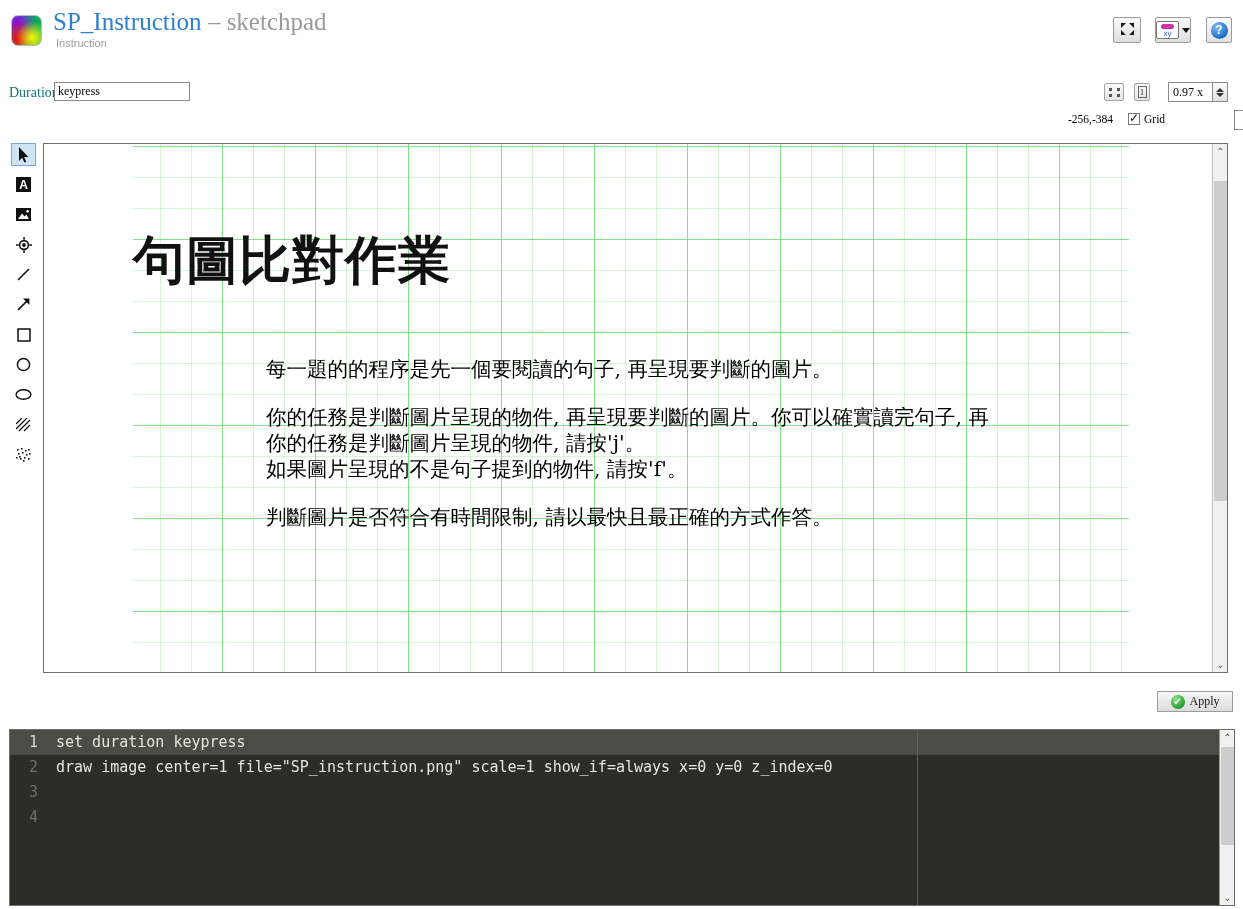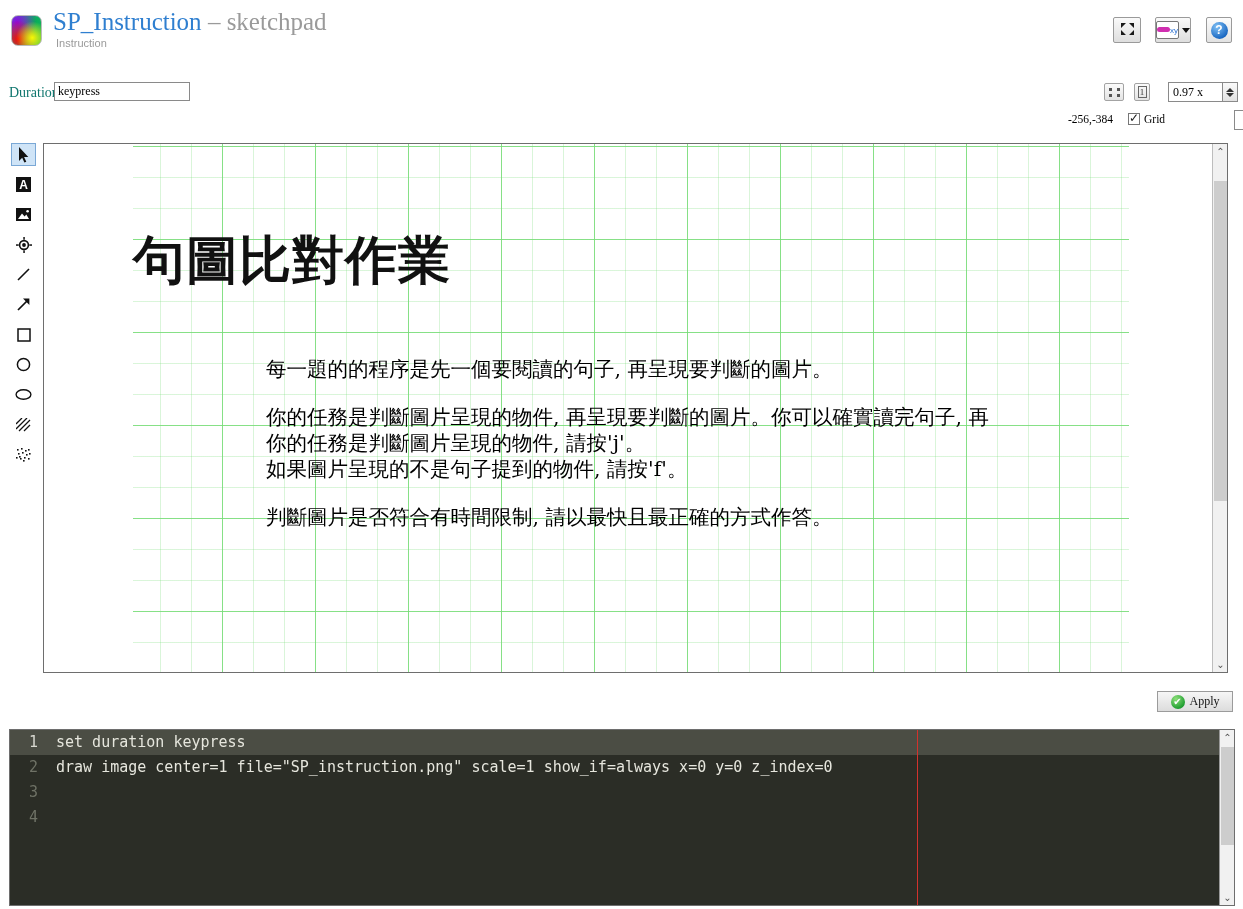--- a/index.html
+++ b/index.html
@@ -41,21 +41,21 @@
     display: flex; align-items: center; justify-content: center;
     cursor: pointer;
   }
   #btn-fullscreen { left: 1113px; width: 28px; }
   #btn-xy { left: 1155px; width: 36px; }
   #btn-help { left: 1206px; width: 26px; background: linear-gradient(180deg,#fcfcfc,#e2e2e2); }
   .arrowpack { font-size: 13px; line-height: 13px; color: #111; letter-spacing: -1px; }
 
   .xy-chip {
     width: 24px; height: 18px; background: #fff; border: 1px solid #777; border-radius: 2px;
-    display: flex; flex-direction: row; align-items: center; justify-content: center;
+    display: flex; flex-direction: column; align-items: center; justify-content: center;
   }
   .xy-pill { width: 13px; height: 5px; background: #d02fb0; border-radius: 3px; margin-bottom: 1px; }
   .xy-label { font-size: 8px; color: #2a6fd0; font-family: "Liberation Sans", sans-serif; line-height: 7px; }
   .xy-caret { width: 0; height: 0; border-left: 4px solid transparent; border-right: 4px solid transparent;
               border-top: 5px solid #111; margin-left: 3px; }
 
   .help-circle {
     width: 17px; height: 17px; border-radius: 50%;
     background: radial-gradient(circle at 35% 28%, #7fc0f5, #1765c0 75%);
     color: #fff; font-size: 12px; font-weight: bold; text-align: center; line-height: 17px;
@@ -84,21 +84,21 @@
   .corner-box i { position: absolute; width: 3px; height: 3px; border: 0; background: #555; }
   .corner-box i:nth-child(1){ left:0; top:0 } .corner-box i:nth-child(2){ right:0; top:0 }
   .corner-box i:nth-child(3){ left:0; bottom:0 } .corner-box i:nth-child(4){ right:0; bottom:0 }
   .one-chip { width: 9px; height: 12px; border: 1px solid #666; font-size: 9px; line-height: 11px;
               text-align: center; color: #333; font-family: "Liberation Serif", serif; }
 
   .spin-wrap {
     position: absolute; border: 1px solid #8a8a8a; background: #fff;
     display: flex; align-items: center;
   }
-  #zoom-spin { left: 1168px; top: 82px; width: 70px; height: 20px; }
+  #zoom-spin { left: 1168px; top: 82px; width: 60px; height: 20px; }
   #grid-spin { left: 1234px; top: 110px; width: 50px; height: 20px; padding-left: 13px; }
   .spin-val { flex: 1; font-size: 12px; padding-left: 4px; color: #000;
               font-family: "Liberation Serif", serif; }
   .spin-arrows {
     width: 15px; height: 100%; border-left: 1px solid #8a8a8a;
     background: linear-gradient(180deg,#fafafa,#e2e2e2);
     display: flex; flex-direction: column; align-items: center; justify-content: center;
     cursor: pointer;
   }
   .tri-up { width:0;height:0;border-left:4px solid transparent;border-right:4px solid transparent;border-bottom:4px solid #333; margin-bottom:1px;}

